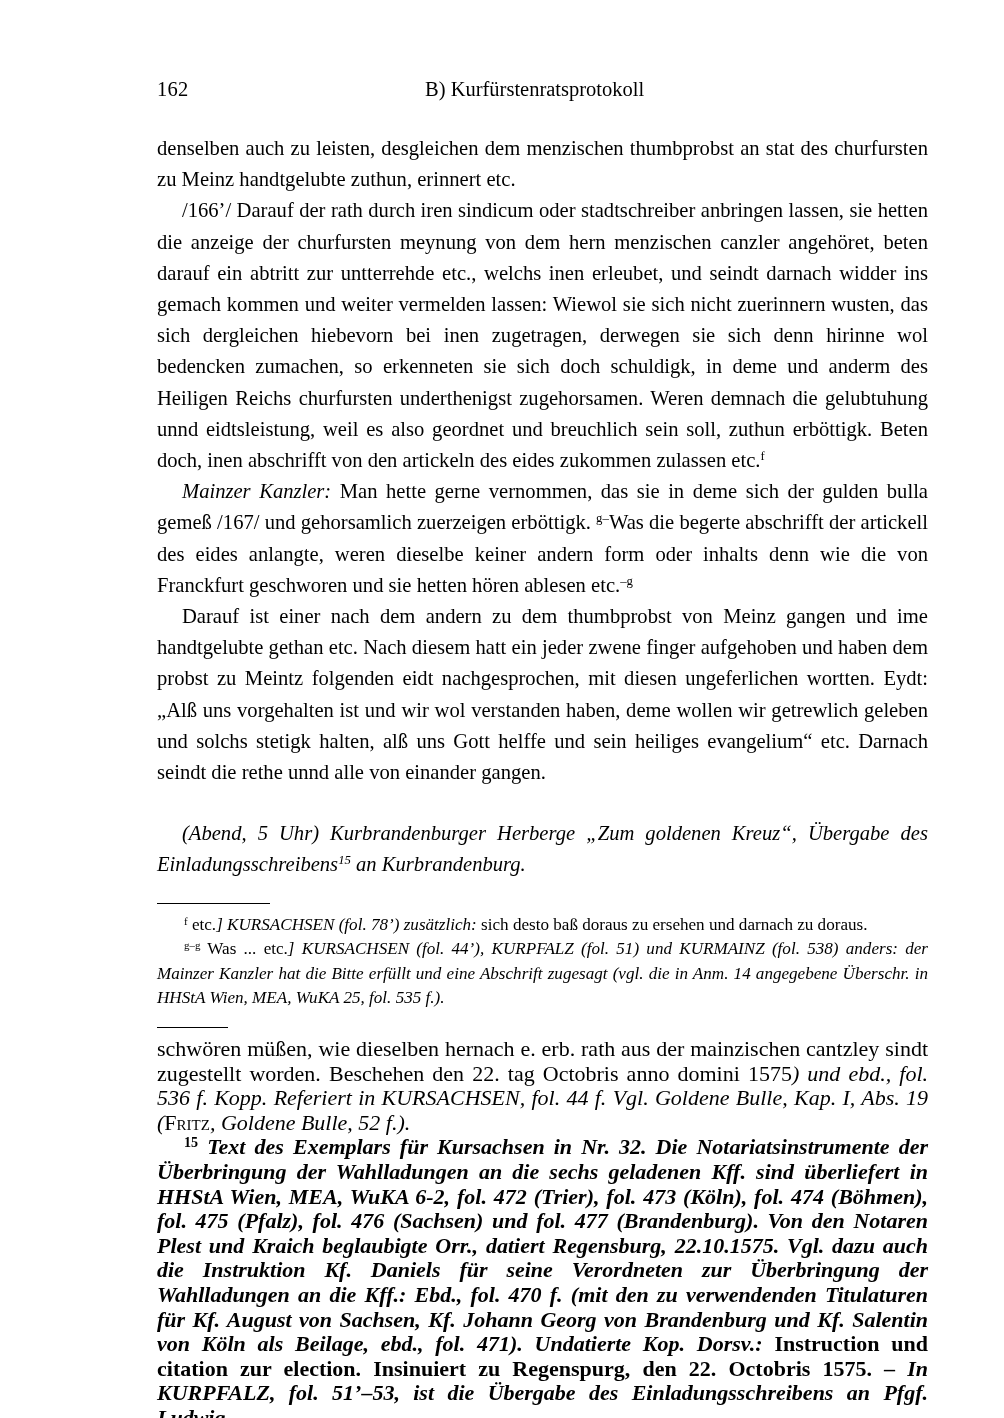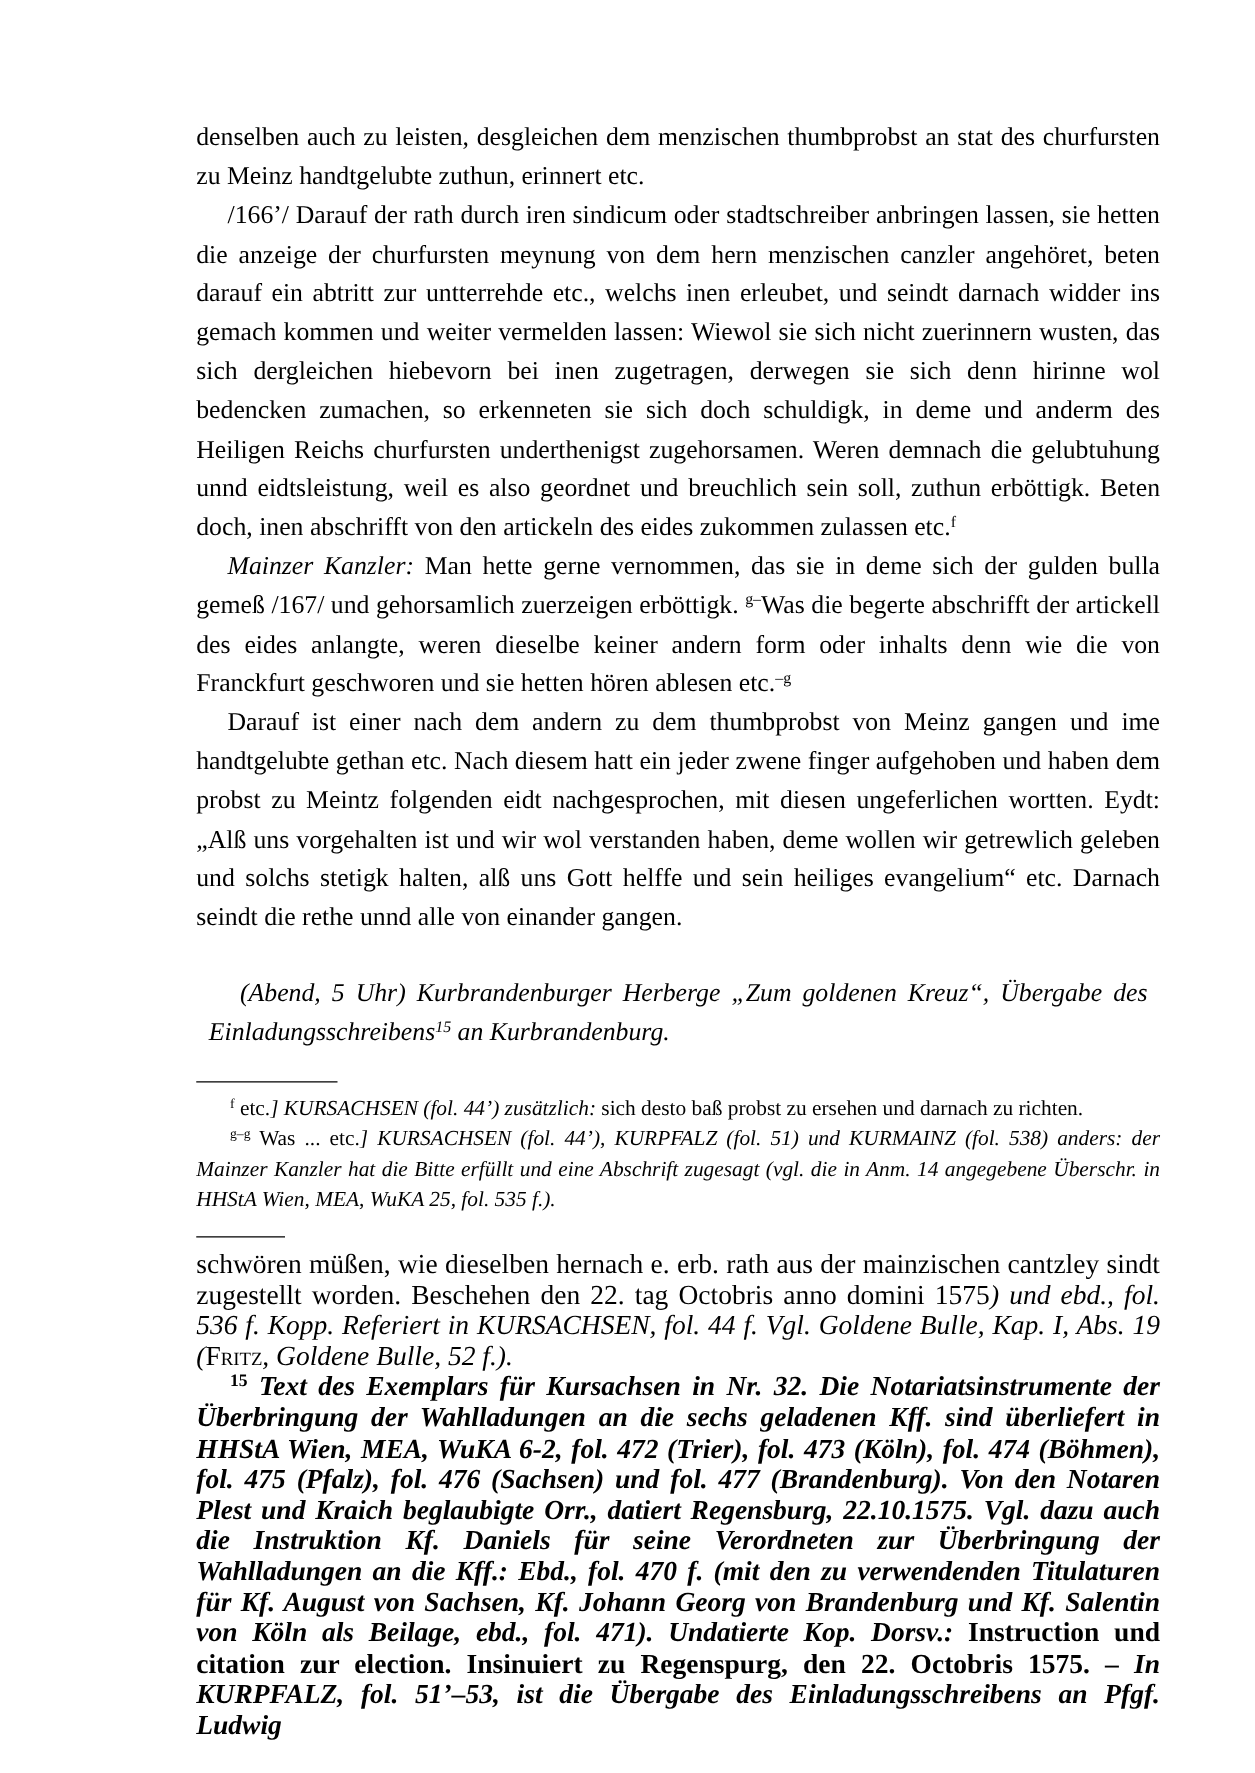--- a/index.html
+++ b/index.html
@@ -72,21 +72,21 @@
   }
 
   
   .headnote {
     margin-top: 30px;
     font-size: 20.6px;
     line-height: 31.2px;
     font-style: italic;
     text-align: justify;
   }
-  .headnote p { margin: 10px; text-indent: 25px; }
+  .headnote p { margin: 0; text-indent: 25px; }
 
   
   .rule {
     border: 0;
     border-top: 1px solid #000;
     margin: 0;
     padding: 0;
     height: 0;
   }
   .rule-a { width: 113px; margin-top: 22px; }
@@ -119,40 +119,44 @@
     vertical-align: 0.5em;
     line-height: 0;
   }
 </style>
 </head>
 <body>
 
 <div class="page">
   <div class="content">
 
+    <div class="runhead">
+      <span class="folio">162</span>
+      <span class="rh-title">B) Kurfürstenratsprotokoll</span>
+    </div>
 
     <div class="body-block">
 
       <p><span>denselben auch zu leisten, desgleichen dem menzischen thumbprobst an stat des churfursten zu Meinz handtgelubte zuthun, erinnert etc.</span></p>
 
       <p class="indent"><span>/166’/ Darauf der rath durch iren sindicum oder stadtschreiber anbringen lassen, sie hetten die anzeige der churfursten meynung von dem hern menzischen canzler angehöret, beten darauf ein abtritt zur untterrehde etc., welchs inen erleubet, und seindt darnach widder ins gemach kommen und weiter vermelden lassen: Wiewol sie sich nicht zuerinnern wusten, das sich dergleichen hiebevorn bei inen zugetragen, derwegen sie sich denn hirinne wol bedencken zumachen, so erkenneten sie sich doch schuldigk, in deme und anderm des Heiligen Reichs churfursten underthenigst zugehorsamen. Weren demnach die gelubtuhung unnd eidtsleistung, weil es also geordnet und breuchlich sein soll, zuthun erböttigk. Beten doch, inen abschrifft von den artickeln des eides zukommen zulassen etc.</span><span class="sup">f</span></p>
 
       <p class="indent"><span class="it">Mainzer Kanzler:</span><span> Man hette gerne vernommen, das sie in deme sich der gulden bulla gemeß /167/ und gehorsamlich zuerzeigen erböttigk. </span><span class="sup">g–</span><span>Was die begerte abschrifft der artickell des eides anlangte, weren dieselbe keiner andern form oder inhalts denn wie die von Franckfurt geschworen und sie hetten hören ablesen etc.</span><span class="sup">–g</span></p>
 
       <p class="indent"><span>Darauf ist einer nach dem andern zu dem thumbprobst von Meinz gangen und ime handtgelubte gethan etc. Nach diesem hatt ein jeder zwene finger aufgehoben und haben dem probst zu Meintz folgenden eidt nachgesprochen, mit diesen ungeferlichen wortten. Eydt: „Alß uns vorgehalten ist und wir wol verstanden haben, deme wollen wir getrewlich geleben und solchs stetigk halten, alß uns Gott helffe und sein heiliges evangelium“ etc. Darnach seindt die rethe unnd alle von einander gangen.</span></p>
     </div>
 
     <div class="headnote">
       <p><span>(Abend, 5 Uhr) Kurbrandenburger Herberge „Zum goldenen Kreuz“, Übergabe des Einladungsschreibens</span><span class="sup">15</span><span> an Kurbrandenburg.</span></p>
     </div>
 
     <hr class="rule rule-a">
 
     <div class="apparatus">
-      <p class="indent"><span class="sup-s">f</span><span> etc.</span><span class="it">] KURSACHSEN (fol. 44’) zusätzlich:</span><span> sich desto baß probst zu ersehen und darnach zu richten.</span></p>
+      <p class="indent"><span class="sup-s">f</span><span> etc.</span><span class="it">] KURSACHSEN (fol. 78’) zusätzlich:</span><span> sich desto baß doraus zu ersehen und darnach zu doraus.</span></p>
 
       <p class="indent"><span class="sup-s">g–g</span><span> Was ... etc.</span><span class="it">] KURSACHSEN (fol. 44’), KURPFALZ (fol. 51) und KURMAINZ (fol. 538) anders: der Mainzer Kanzler hat die Bitte erfüllt und eine Abschrift zugesagt (vgl. die in Anm. 14 angegebene Überschr. in HHStA Wien, MEA, WuKA 25, fol. 535 f.).</span></p>
     </div>
 
     <hr class="rule rule-b">
 
     <div class="footnotes">
       <p><span>schwören müßen, wie dieselben hernach e. erb. rath aus der mainzischen cantzley sindt zugestellt worden. Beschehen den 22. tag Octobris anno domini 1575</span><span class="it">) und ebd., fol. 536 f. Kopp. Referiert in KURSACHSEN, fol. 44 f. Vgl. Goldene Bulle, Kap. I, Abs. 19 (</span><span class="smallcaps">Fritz</span><span class="it">, Goldene Bulle, 52 f.).</span></p>
 
       <p class="indent"><span class="sup-s">15</span><span class="it"> Text des Exemplars für Kursachsen in Nr. 32. Die Notariatsinstrumente der Überbringung der Wahlladungen an die sechs geladenen Kff. sind überliefert in HHStA Wien, MEA, WuKA 6-2, fol. 472 (Trier), fol. 473 (Köln), fol. 474 (Böhmen), fol. 475 (Pfalz), fol. 476 (Sachsen) und fol. 477 (Brandenburg). Von den Notaren Plest und Kraich beglaubigte Orr., datiert Regensburg, 22.10.1575. Vgl. dazu auch die Instruktion Kf. Daniels für seine Verordneten zur Überbringung der Wahlladungen an die Kff.: Ebd., fol. 470 f. (mit den zu verwendenden Titulaturen für Kf. August von Sachsen, Kf. Johann Georg von Brandenburg und Kf. Salentin von Köln als Beilage, ebd., fol. 471). Undatierte Kop. Dorsv.:</span><span> Instruction und citation zur election. Insinuiert zu Regenspurg, den 22. Octobris 1575. – </span><span class="it">In KURPFALZ, fol. 51’–53, ist die Übergabe des Einladungsschreibens an Pfgf. Ludwig</span></p>

